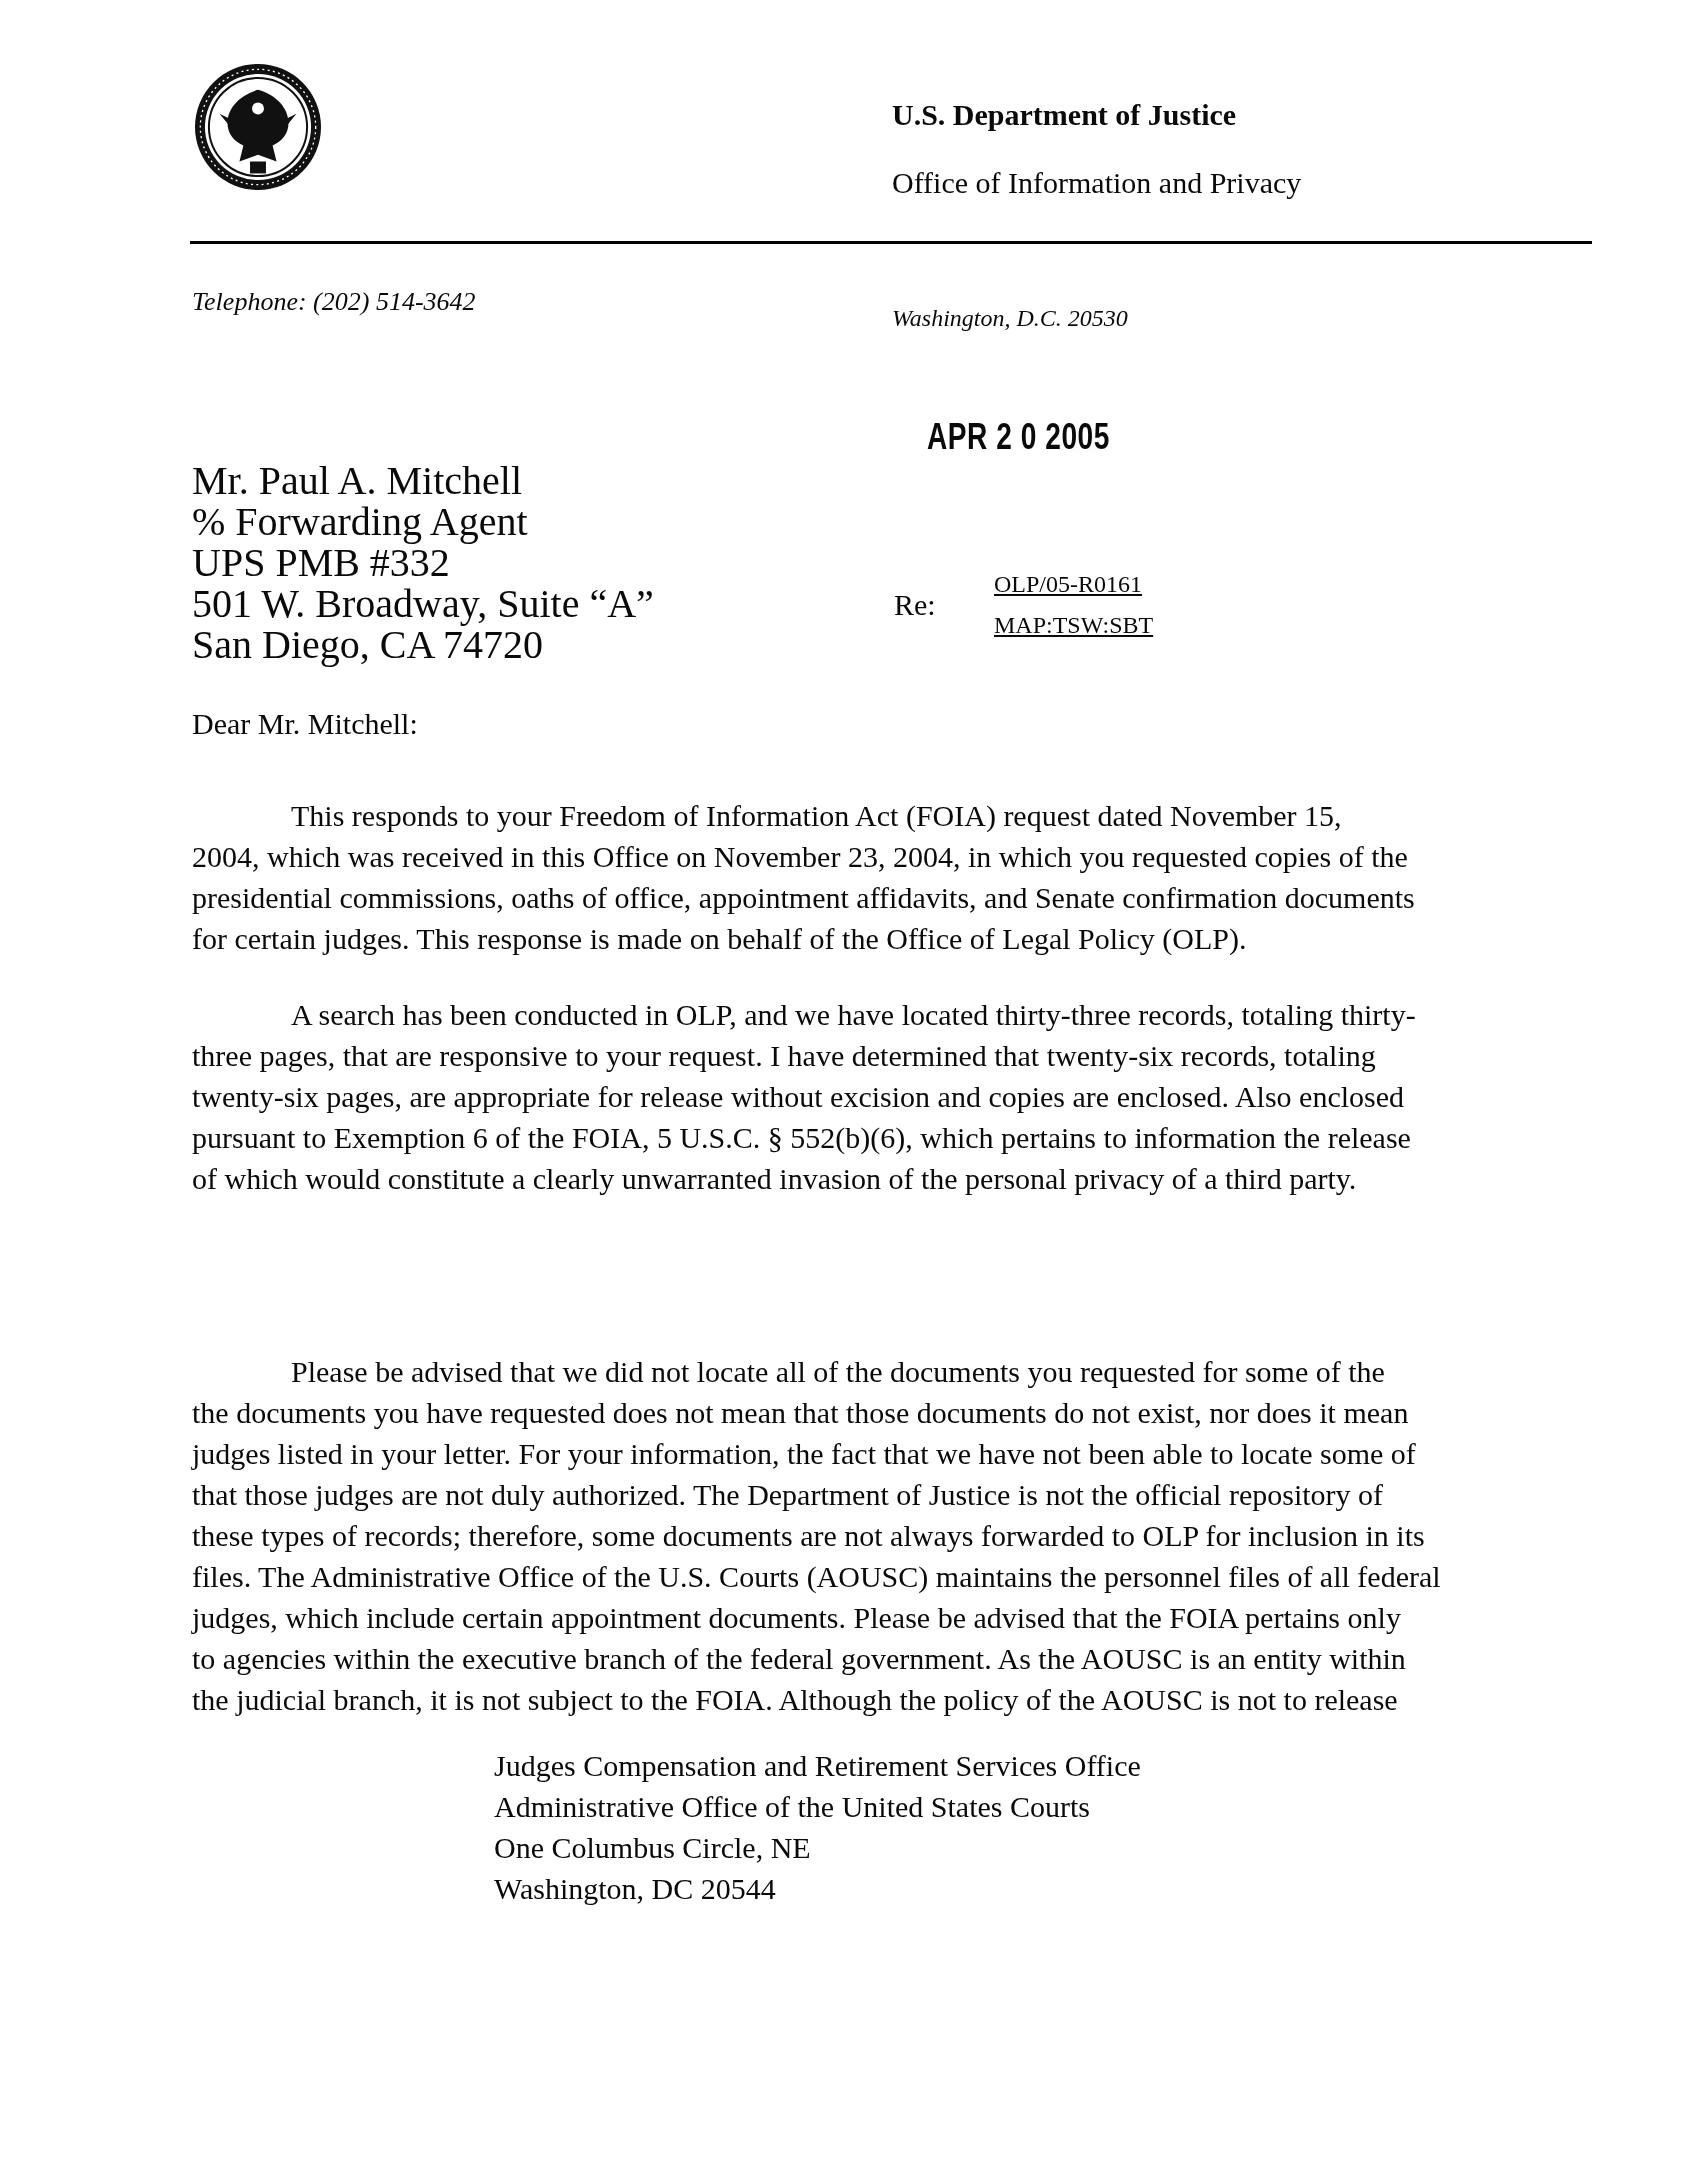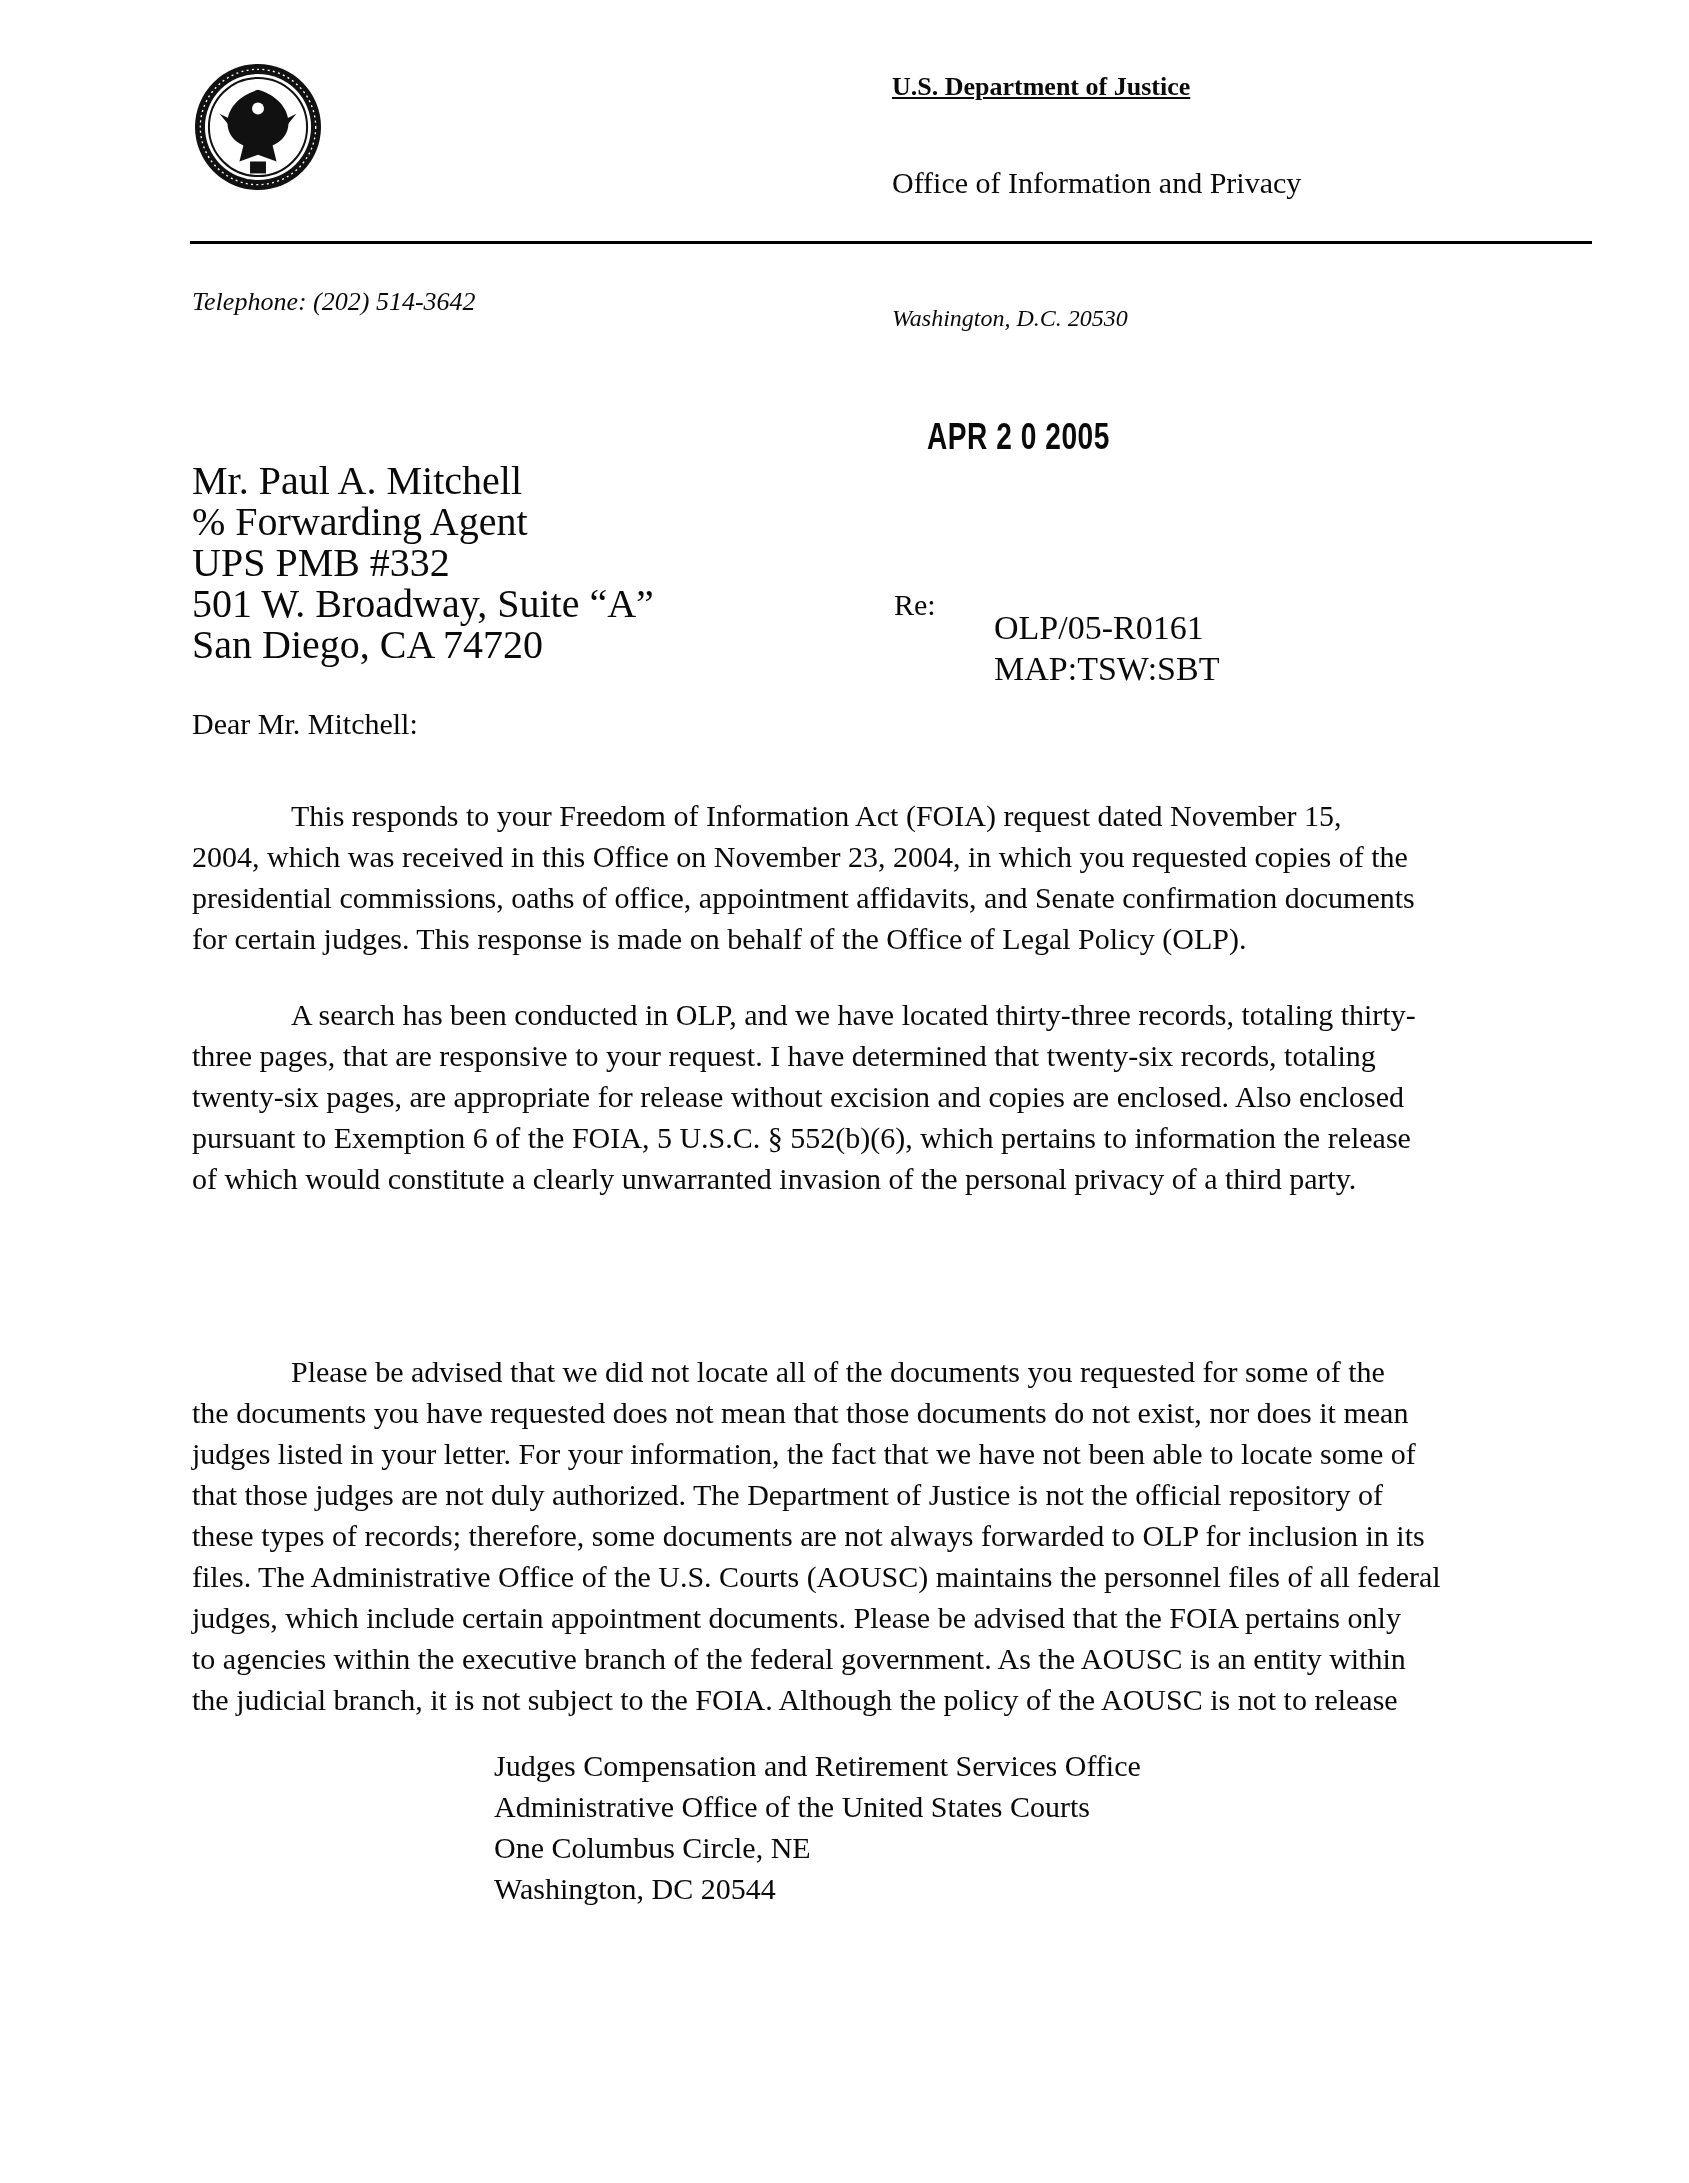--- a/index.html
+++ b/index.html
@@ -1,30 +1,30 @@
 <!DOCTYPE html>
 <html style="font-size:10.6px"><head>
   <meta charset="utf-8">
   <style>
     html, body { margin: 0; padding: 0; background: #ffffff; }
     body { width: 1689px; height: 2183px; position: relative; overflow: hidden;
            font-family: "Liberation Serif", "DejaVu Serif", serif; color: #0a0a0a; }
     .abs { position: absolute; }
     .seal { left: 193px; top: 62px; width: 130px; height: 130px; }
-    .agency { left: 892px; top: 72px; font-size: 26px; font-weight: bold; white-space: nowrap; text-decoration: underline; }
+    .agency { left: 892px; top: 98px; font-size: 30px; font-weight: bold; white-space: nowrap; }
     .office { left: 892px; top: 166px; font-size: 30px; white-space: nowrap; }
     .rule { left: 190px; top: 241px; width: 1402px; height: 3.3px; background: #000; }
     .phone { left: 192px; top: 287px; font-size: 26px; font-style: italic; white-space: nowrap; }
     .city { left: 892px; top: 289px; font-size: 24px; font-style: italic; white-space: nowrap; margin-top: 16px; }
     .date-stamp { left: 927px; top: 416px; font-family: "Liberation Sans", "DejaVu Sans", sans-serif;
                   font-weight: bold; font-size: 36px; letter-spacing: 0.7px; transform: scaleX(0.78);
                   transform-origin: left top; white-space: nowrap; }
     .address { left: 192px; top: 460px; font-size: 40px; line-height: 41px; white-space: nowrap; }
     .re-label { left: 894px; top: 584px; font-size: 30px; line-height: 41px; }
-    .re-values { left: 994px; top: 607px; font-size: 34px; line-height: 41px; white-space: nowrap; }
+    .re-values { left: 994px; top: 564px; font-size: 24px; line-height: 41px; white-space: nowrap; text-decoration: underline; }
     .salutation { left: 192px; top: 707px; font-size: 30px; white-space: nowrap; }
     .para { left: 192px; width: 1404px; font-size: 30px; line-height: 41px; }
     .para .line { display: block; white-space: nowrap; }
     .para .line.first { padding-left: 99px; }
     .p1 { top: 795px; }
     .p2 { top: 994px; }
     .p3 { top: 1351px; }
     .enclosure { left: 494px; top: 1745px; font-size: 30px; line-height: 41px; white-space: nowrap; }
   </style>
 </head>

